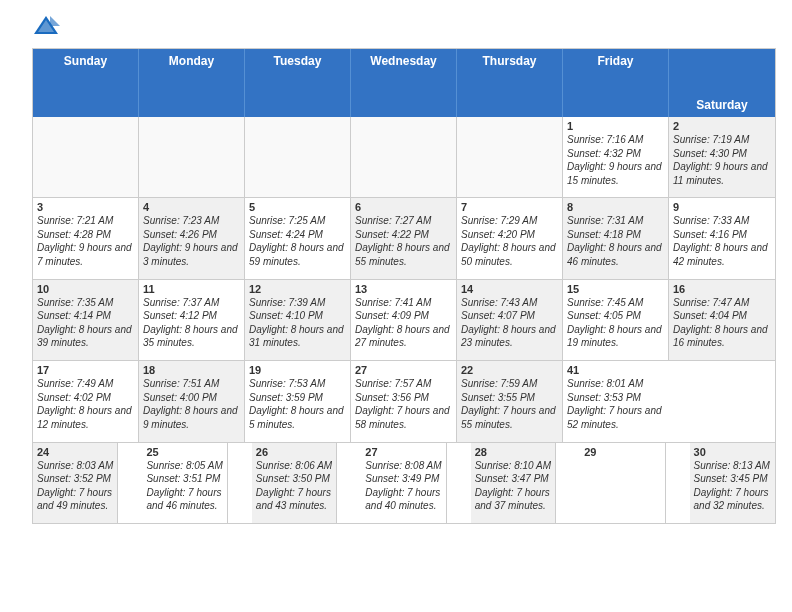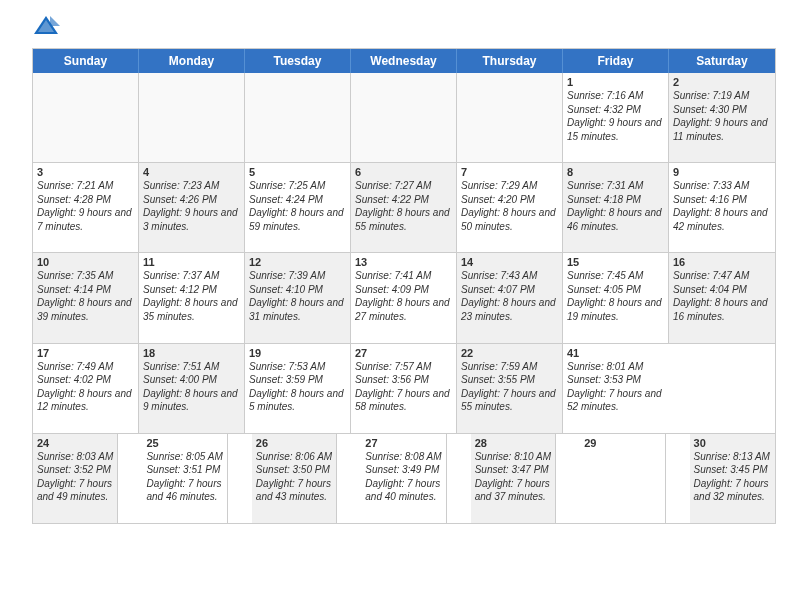--- a/index.html
+++ b/index.html
@@ -63,21 +63,21 @@
       background: #3373c4;
     }
     .cal-header-cell {
       color: #fff;
       font-size: 12px;
       font-weight: bold;
       text-align: center;
       padding: 5px 2px;
       border-right: 1px solid #5590d4;
     }
-    .cal-header-cell:last-child { border-right: none; }
+    .cal-header-cell:last-child { border-right: none; margin-top: 44px; }
     .cal-body {
       flex: 1;
       display: flex;
       flex-direction: column;
     }
     .cal-row {
       display: grid;
       grid-template-columns: repeat(7, 1fr);
       flex: 1;
       border-bottom: 1px solid #ccc;

